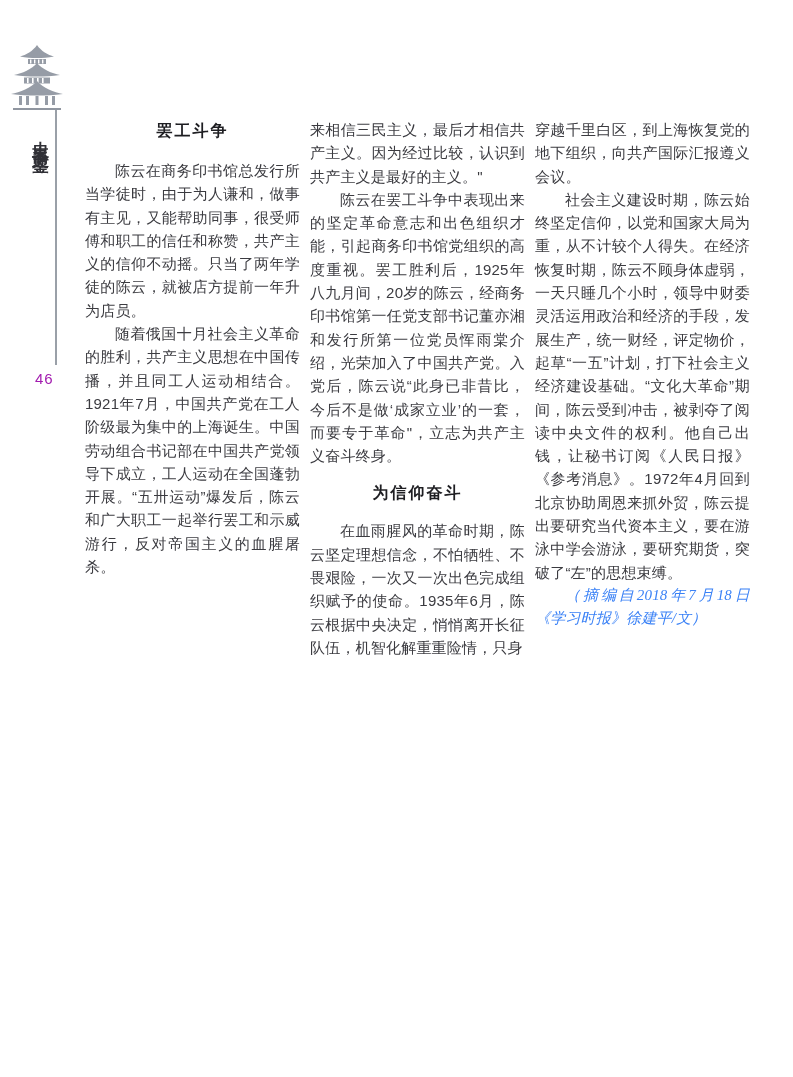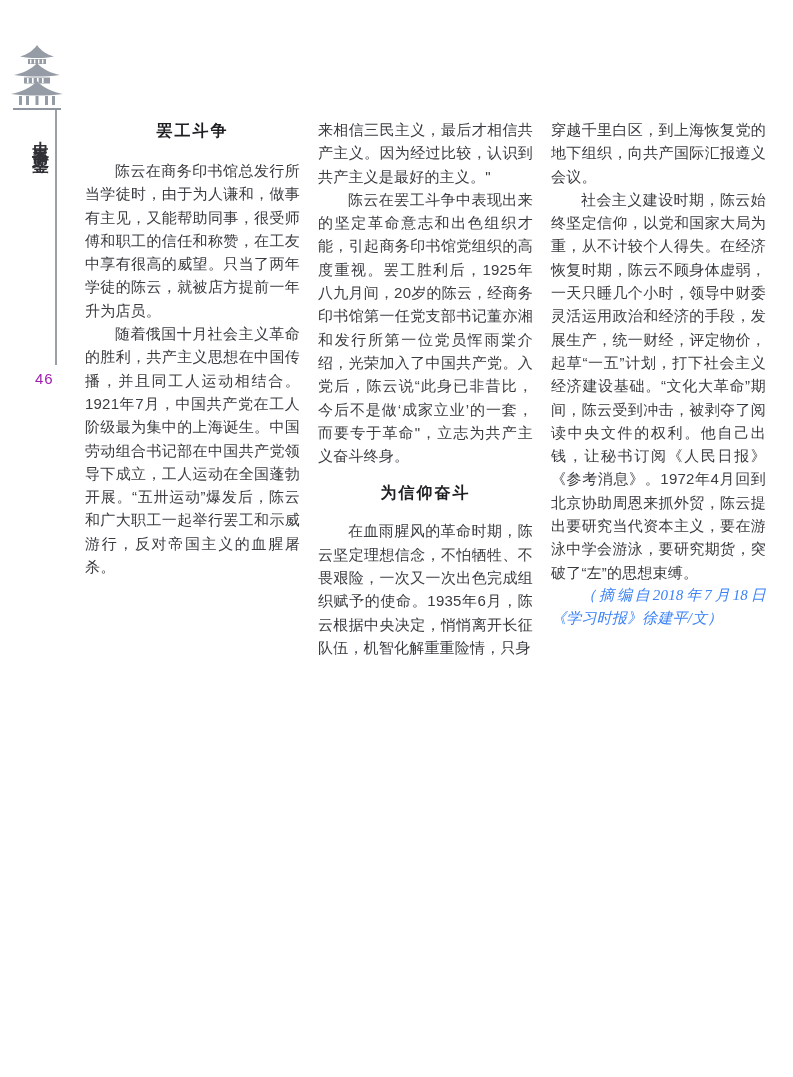--- a/index.html
+++ b/index.html
@@ -26,21 +26,21 @@
     font-size:17px;font-weight:600;color:#303036;
     letter-spacing:5px;line-height:18px;
   }
   #page-num{
     position:absolute;left:35px;top:370px;
     font-size:15px;color:#a21caf;letter-spacing:1px;
   }
   
   #article{
     position:absolute;left:85px;top:118px;width:681px;
-    display:flex;gap:2px;justify-content:space-between;
+    display:flex;gap:10px;
   }
   .col{flex:0 0 215px;width:215px;}
   .col p, .col h3{margin:0;}
   .para,.cont,.source{
     font-size:15px;line-height:23.3px;color:#3b3b40;
     text-align:justify;text-justify:inter-ideograph;
     letter-spacing:0.2px;
   }
   .para{text-indent:2em;}
   .cont{text-indent:0;}
@@ -87,21 +87,21 @@
   <div id="logo-baseline"></div>
   <div id="side-rule"></div>
 
   <div id="side-title">史事通鉴</div>
 
   <div id="page-num">46</div>
 
   <div id="article">
       <div class="col">
         <h3 class="heading">罢工斗争</h3>
-        <p class="para">陈云在商务印书馆总发行所当学徒时，由于为人谦和，做事有主见，又能帮助同事，很受师傅和职工的信任和称赞，在工友中享有很高的威望。只当了两年学徒的陈云，就被店方提前一年升为店员。</p>
+        <p class="para">陈云在商务印书馆总发行所当学徒时，由于为人谦和，做事有主见，又能帮助同事，很受师傅和职工的信任和称赞，共产主义的信仰不动摇。只当了两年学徒的陈云，就被店方提前一年升为店员。</p>
         <p class="para">随着俄国十月社会主义革命的胜利，共产主义思想在中国传播，并且同工人运动相结合。1921年7月，中国共产党在工人阶级最为集中的上海诞生。中国劳动组合书记部在中国共产党领导下成立，工人运动在全国蓬勃开展。“五卅运动”爆发后，陈云和广大职工一起举行罢工和示威游行，反对帝国主义的血腥屠杀。</p>
       </div>
       <div class="col">
         <p class="cont">来相信三民主义，最后才相信共产主义。因为经过比较，认识到共产主义是最好的主义。"</p>
         <p class="para">陈云在罢工斗争中表现出来的坚定革命意志和出色组织才能，引起商务印书馆党组织的高度重视。罢工胜利后，1925年八九月间，20岁的陈云，经商务印书馆第一任党支部书记董亦湘和发行所第一位党员恽雨棠介绍，光荣加入了中国共产党。入党后，陈云说“此身已非昔比，今后不是做‘成家立业’的一套，而要专于革命"，立志为共产主义奋斗终身。</p>
         <h3 class="heading">为信仰奋斗</h3>
         <p class="para">在血雨腥风的革命时期，陈云坚定理想信念，不怕牺牲、不畏艰险，一次又一次出色完成组织赋予的使命。1935年6月，陈云根据中央决定，悄悄离开长征队伍，机智化解重重险情，只身</p>
       </div>
       <div class="col">
         <p class="cont">穿越千里白区，到上海恢复党的地下组织，向共产国际汇报遵义会议。</p>

